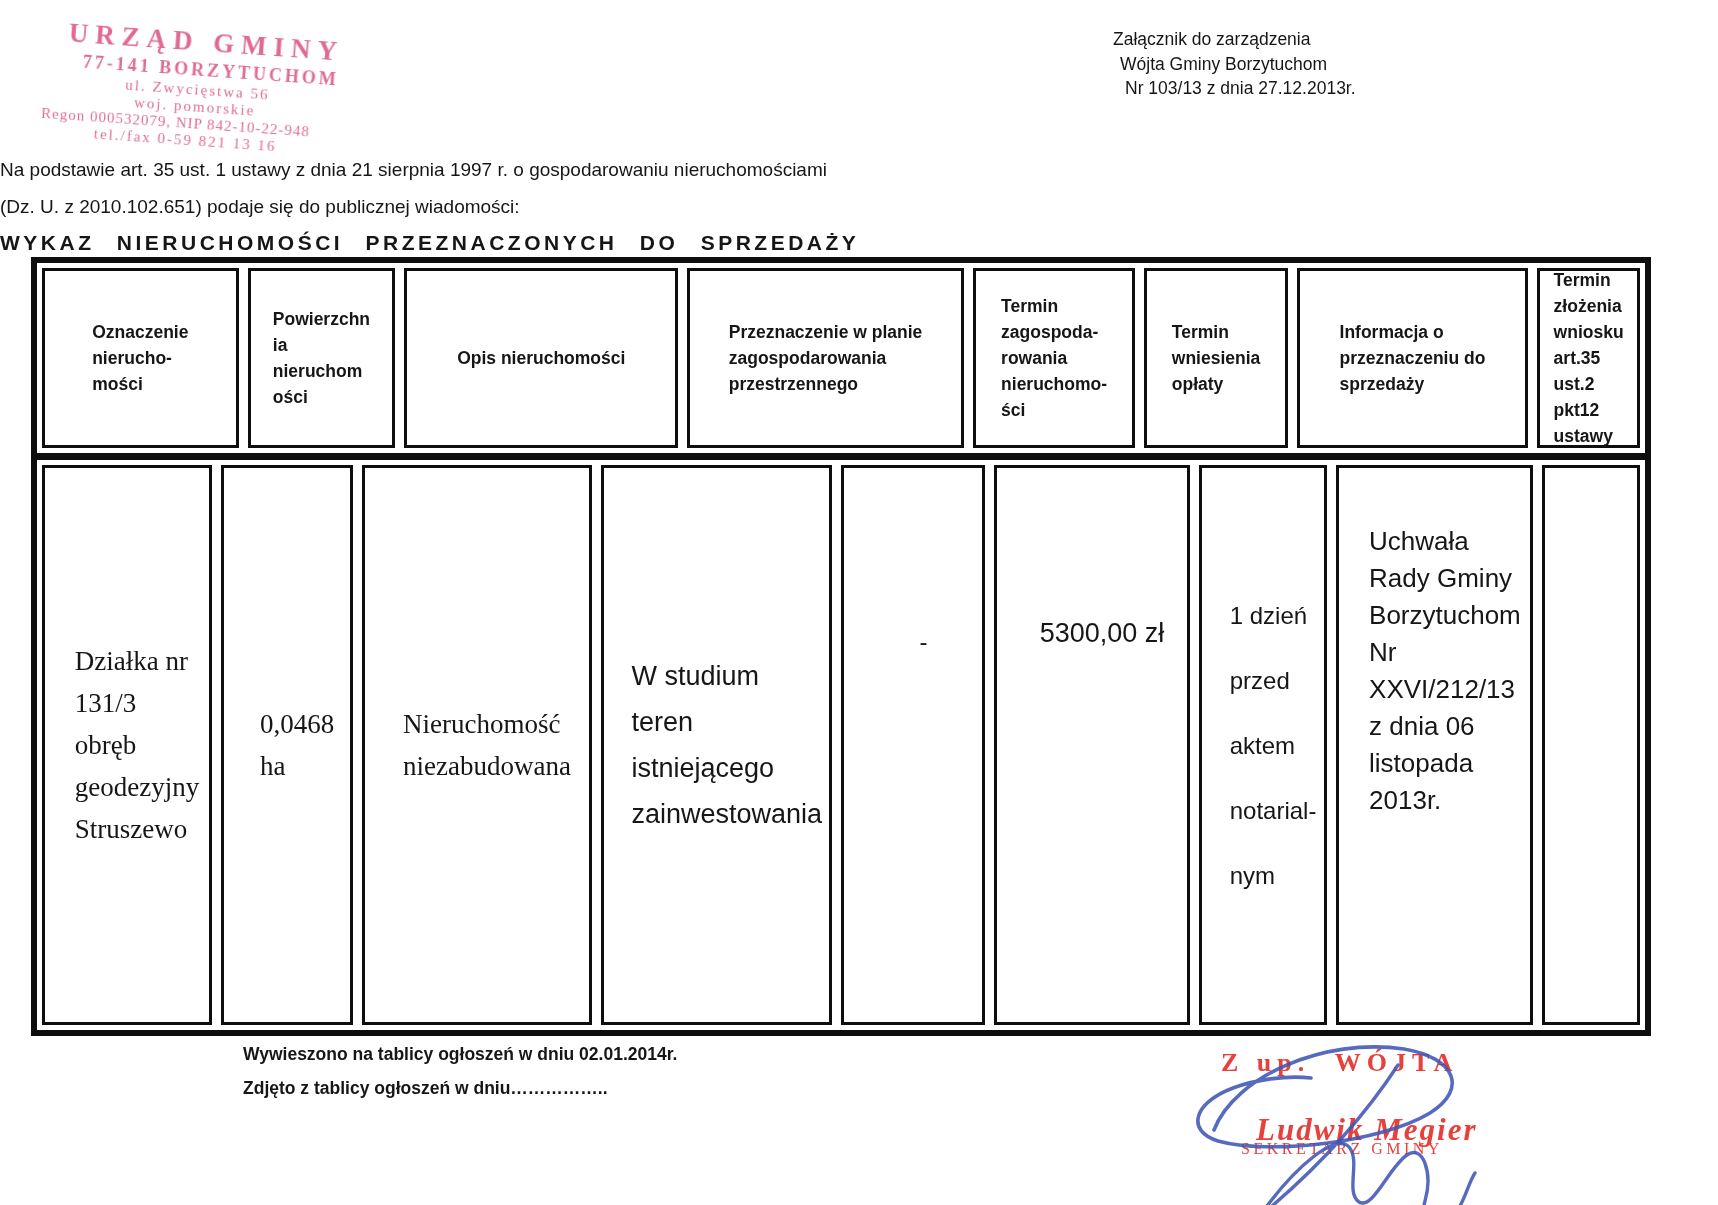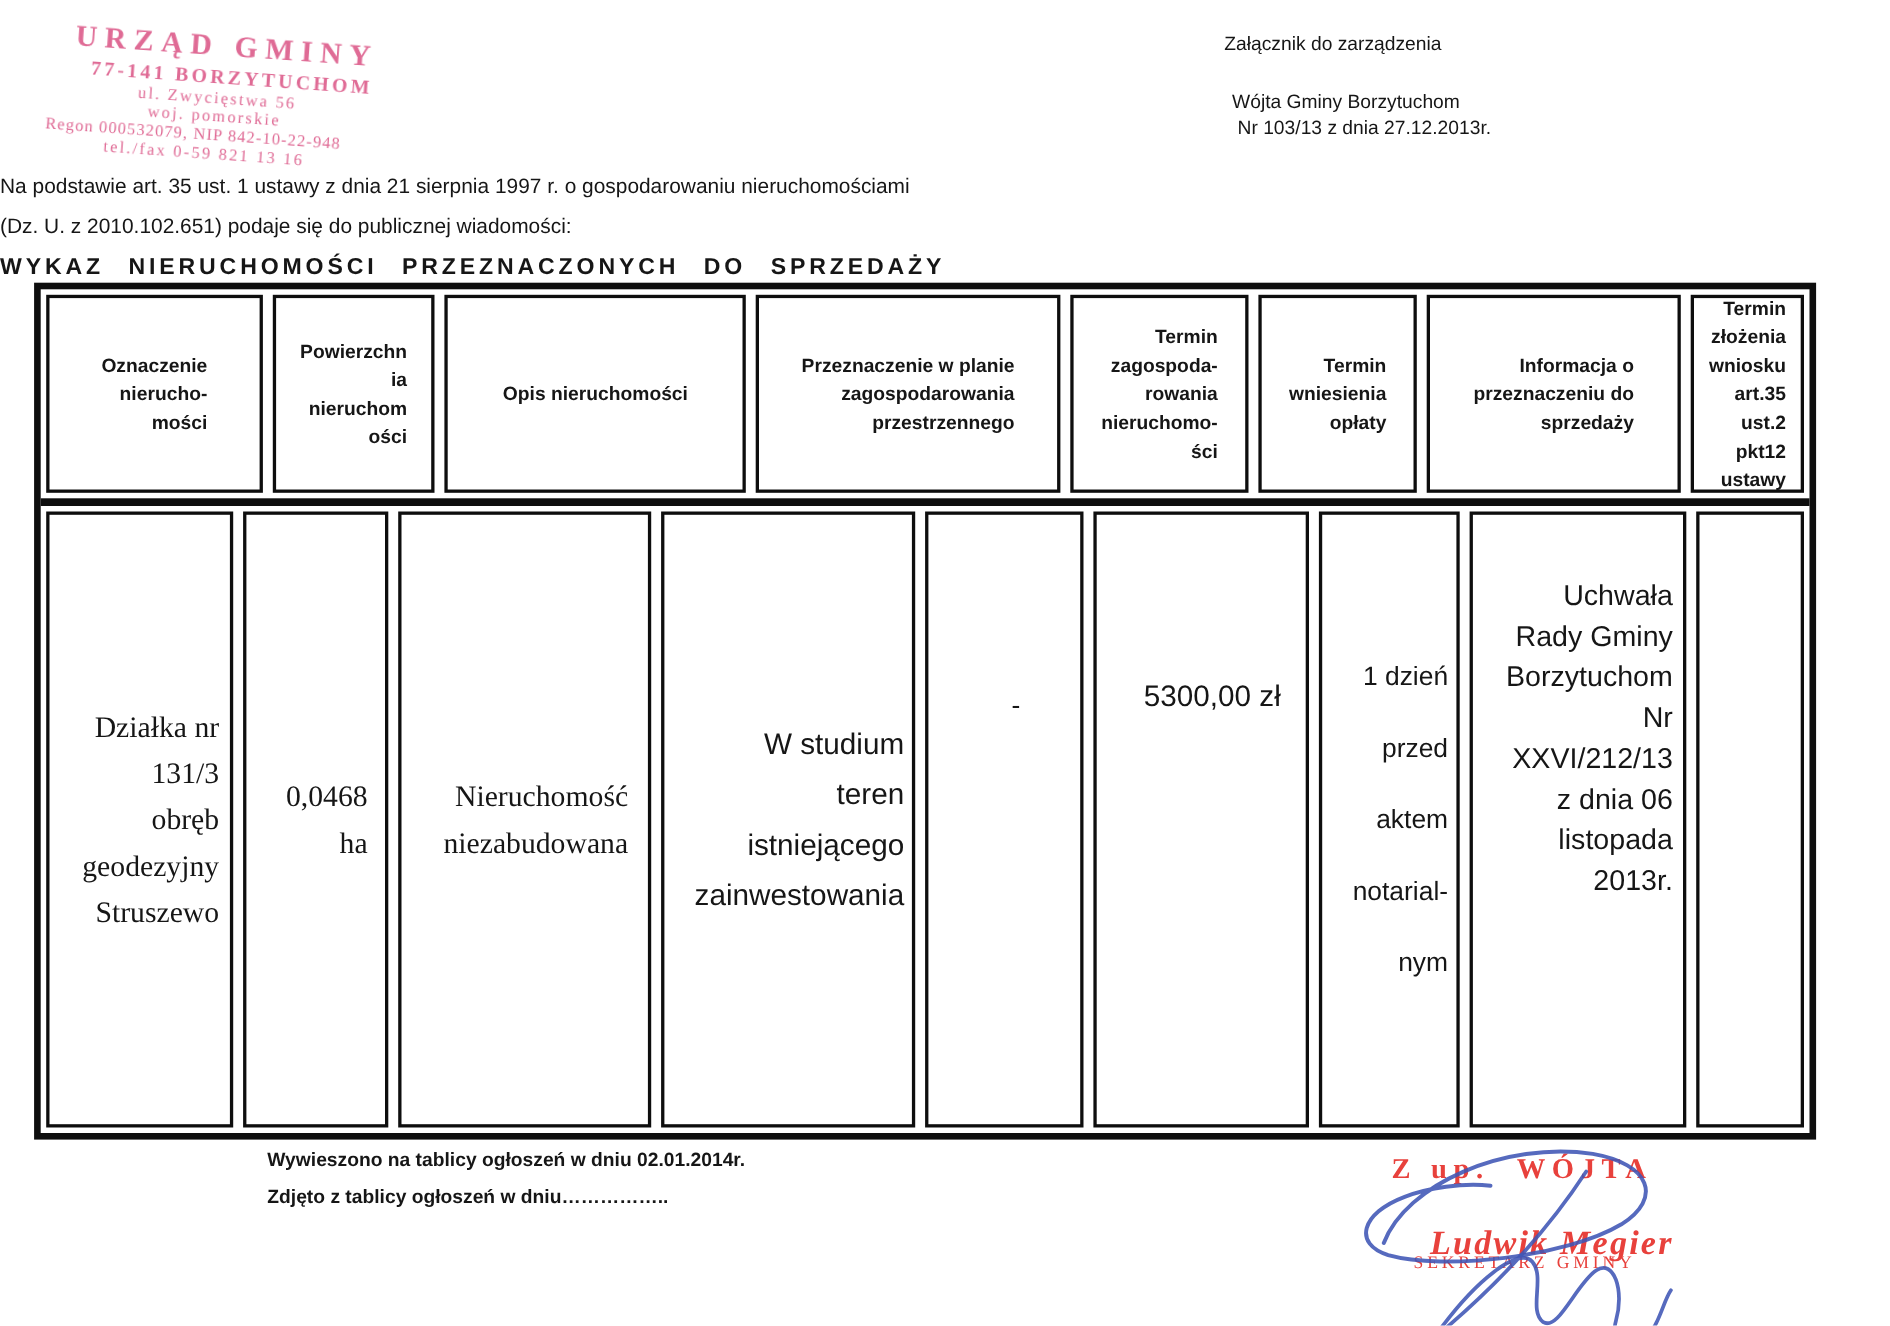--- a/index.html
+++ b/index.html
@@ -33,21 +33,21 @@
   .office-stamp .s3{font-size:15px;letter-spacing:2px;margin-left:82px;margin-top:1px;}
   .office-stamp .s4{font-size:15px;letter-spacing:2px;margin-left:92px;}
   .office-stamp .s5{font-size:15px;letter-spacing:1px;margin-left:0px;}
   .office-stamp .s6{font-size:15px;letter-spacing:2px;margin-left:54px;}
 
   
   .attachment-note{
     position:absolute;left:1113px;top:27px;
     font-size:17.5px;line-height:24.5px;
   }
-  .attachment-note div:nth-child(2){margin-left:7px;margin-top:28px;}
+  .attachment-note div:nth-child(2){margin-left:7px;}
   .attachment-note div:nth-child(3){margin-left:12px;}
 
   
   .intro{position:absolute;left:0;top:159px;width:100%;text-align:left;}
   .intro .l1{font-size:19px;}
   .intro .l2{font-size:19px;margin-top:15px;}
   .intro .title{
     font-size:21px;font-weight:bold;margin-top:13px;
     letter-spacing:3.5px;word-spacing:13px;
   }
@@ -57,39 +57,39 @@
     position:absolute;left:31px;top:257px;width:1620px;
     border:6px solid #0e0e0e;background:#ffffff;
   }
   .t-row{display:flex;gap:9px;padding:5px;}
   .t-row.head{height:190px;}
   .t-row.body{height:570px;}
   .row-divider{height:7px;background:#0e0e0e;}
   .cell{
     border:3px solid #0e0e0e;background:#fff;
     display:flex;align-items:center;justify-content:center;
-    text-align:right;flex-basis:0;min-width:0;
+    text-align:left;flex-basis:0;min-width:0;
   }
   .c1{flex-grow:171;} .c2{flex-grow:126;} .c3{flex-grow:242;}
   .c4{flex-grow:244;} .c5{flex-grow:140;} .c6{flex-grow:201;}
   .c7{flex-grow:122;} .c8{flex-grow:203;} .c9{flex-grow:85;}
   .head .cell{font-weight:bold;font-size:17.5px;line-height:26px;padding:4px 2px;}
   .body .cell{font-size:27px;padding-left:20px;}
   .body .serif{font-family:"Liberation Serif",serif;line-height:42px;}
   .body .plan{line-height:46px;}
   .body .pay{font-size:24px;line-height:65px;}
   .body .info{font-size:26px;line-height:37px;align-items:flex-start;padding-top:55px;}
   .body .price{align-items:flex-start;padding-top:150px;}
   .body .dash{align-items:flex-start;padding-top:160px;font-size:24px;}
 
   
   .footer-notes{position:absolute;left:243px;top:1037px;font-weight:bold;font-size:17.5px;line-height:34px;}
 
   
-  .signature-block{position:absolute;left:1140px;top:1030px;width:480px;height:170px;}
+  .signature-block{position:absolute;left:1096px;top:1030px;width:480px;height:170px;}
   .sig-authority{
     position:absolute;left:125px;top:18px;
     color:var(--stamp-red);
     font-family:"Liberation Serif",serif;
     font-size:26px;font-weight:600;letter-spacing:6px;white-space:pre;
   }
   .sig-name{
     position:absolute;left:160px;top:82px;
     color:var(--stamp-red);
     font-family:"Liberation Serif",serif;

